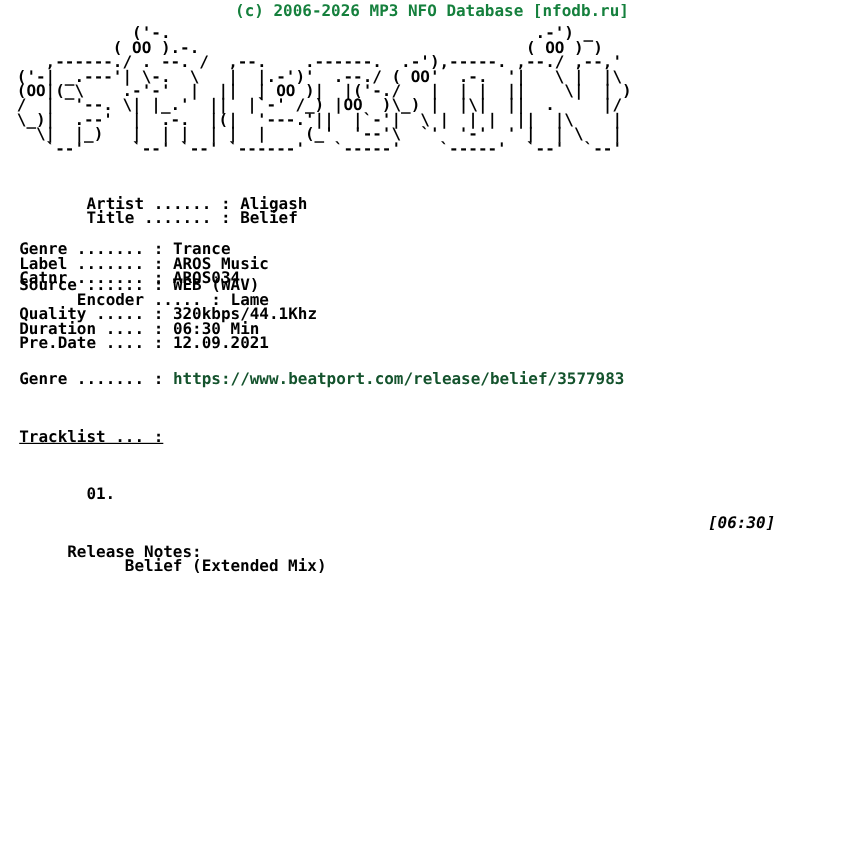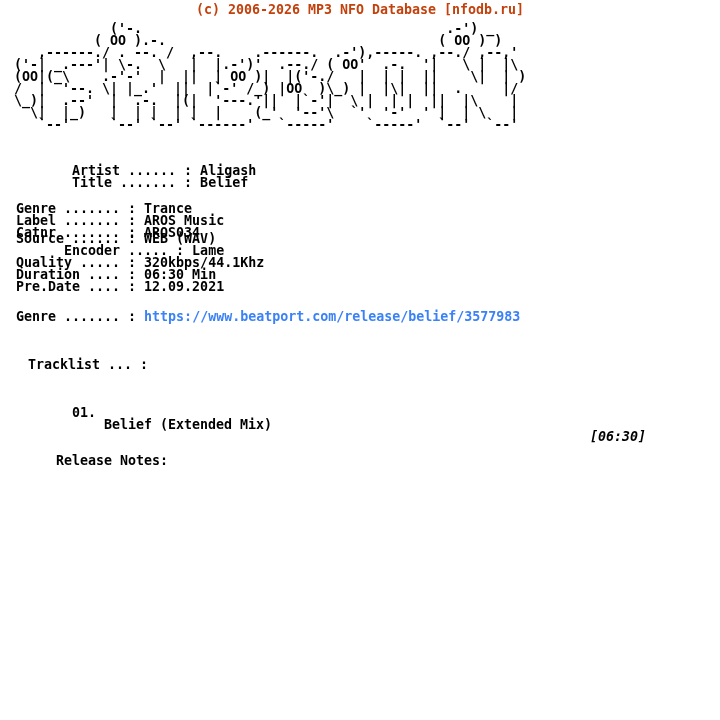--- a/index.html
+++ b/index.html
@@ -17,42 +17,42 @@
     line-height: 12px;
     color: #000000;
     white-space: pre;
   }
   #nfo-header {
     position: absolute;
     top: 4px;
     left: 0;
     width: 720px;
     text-align: center;
-    color: #c2410c;
+    color: #15803d;
   }
   #ascii-logo {
     position: absolute;
     top: 23px;
     left: 14px;
     margin: 0;
   }
   pre.block {
     position: absolute;
     margin: 0;
   }
   #artist-block   { top: 165px; left: 16px; }
   #label-block    { top: 203px; left: 16px; }
   #source-block   { top: 233px; left: 16px; }
   #store-row      { position: absolute; top: 311px; left: 16px; }
   #store-row a    { text-decoration: none; }
-  .link-blue      { color: #3b82f6; }
-  #tracklist-label{ position: absolute; top: 359px; left: 28px; }
+  .link-blue      { color: #14532d; }
+  #tracklist-label{ position: absolute; top: 359px; left: 16px; text-decoration: underline; }
   #track-row      { position: absolute; top: 395px; left: 0; width: 720px; height: 12px; }
   #track-number   { position: absolute; left: 72px; }
-  #track-title    { position: absolute; left: 104px; }
+  #track-title    { position: absolute; left: 104px; margin-top: 48px; }
   #track-duration { position: absolute; left: 590px; font-style: italic; }
   #release-notes  { position: absolute; top: 455px; left: 56px; }
 </style>
 </head>
 <body>
 
 <div id="nfo-page">
 
   <div id="nfo-header" class="mono">(c) 2006-2026 MP3 NFO Database [nfodb.ru]</div>
 

